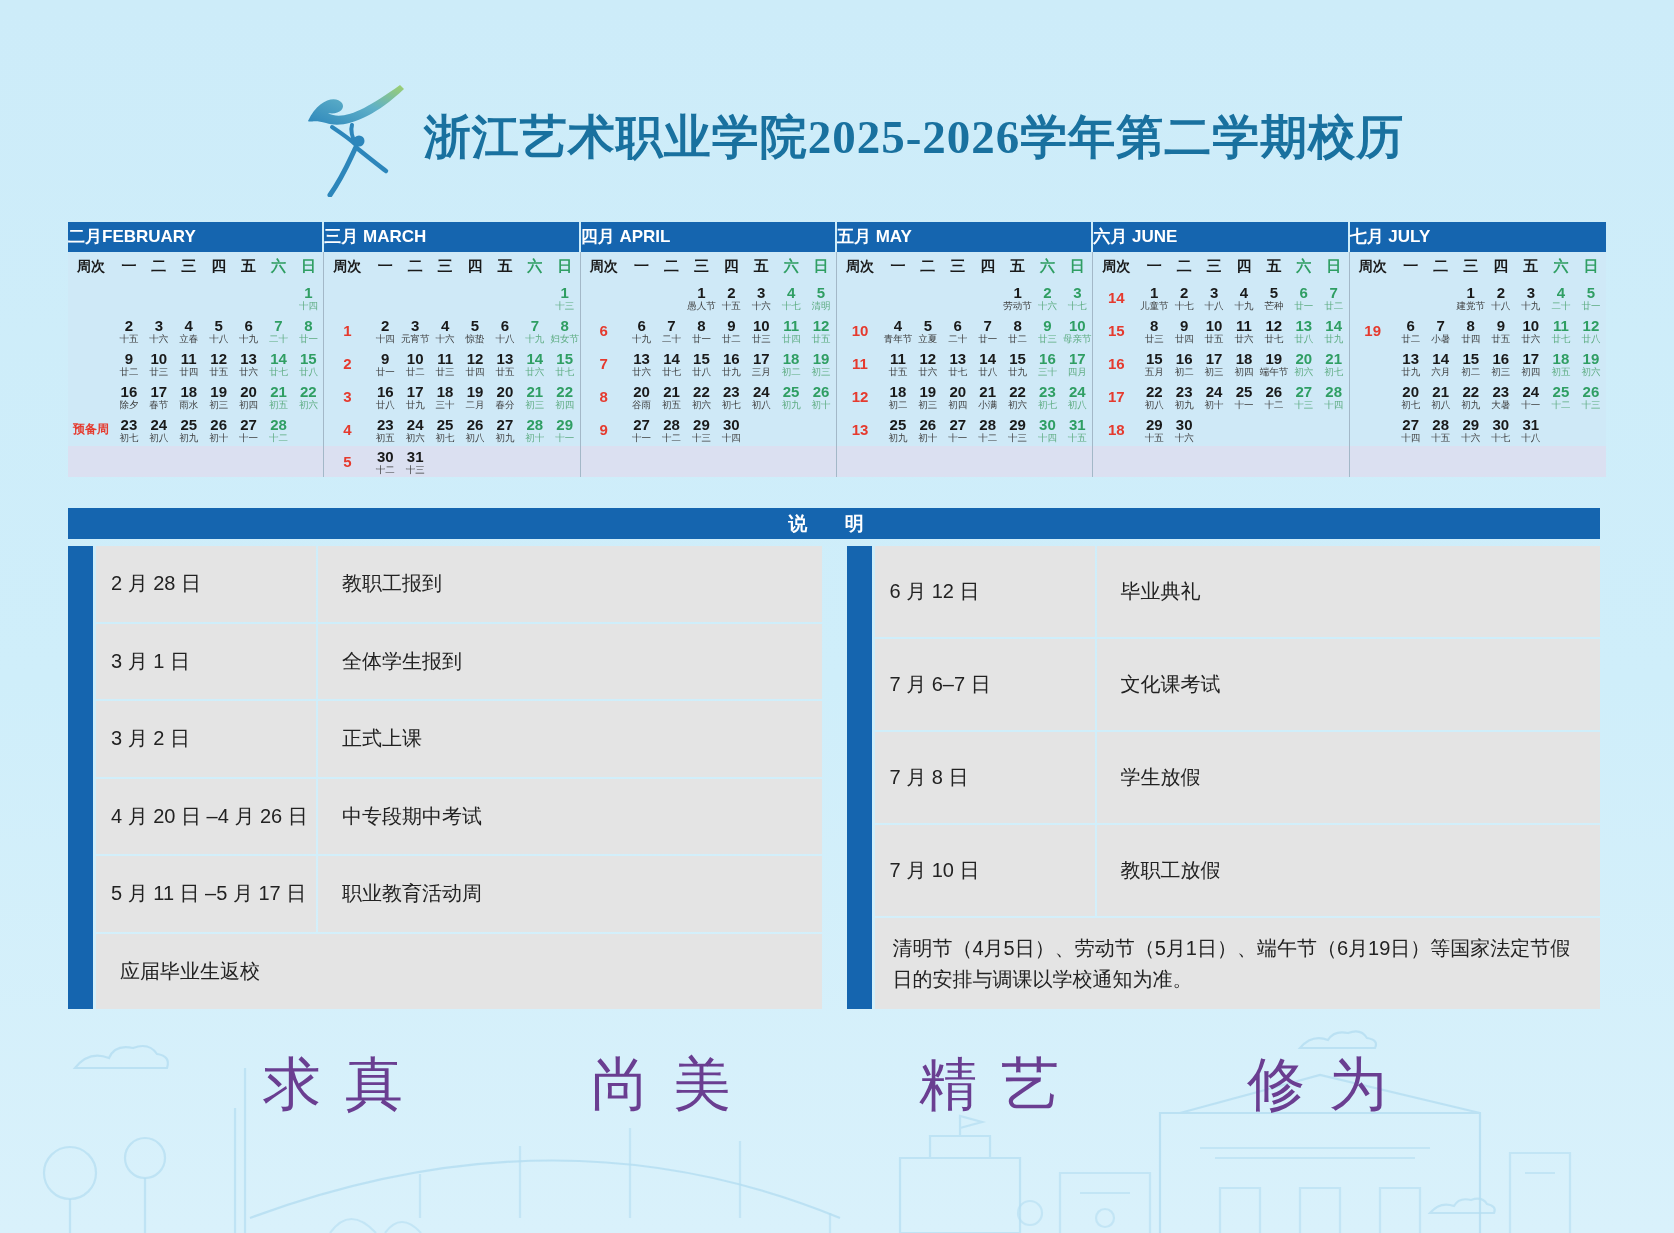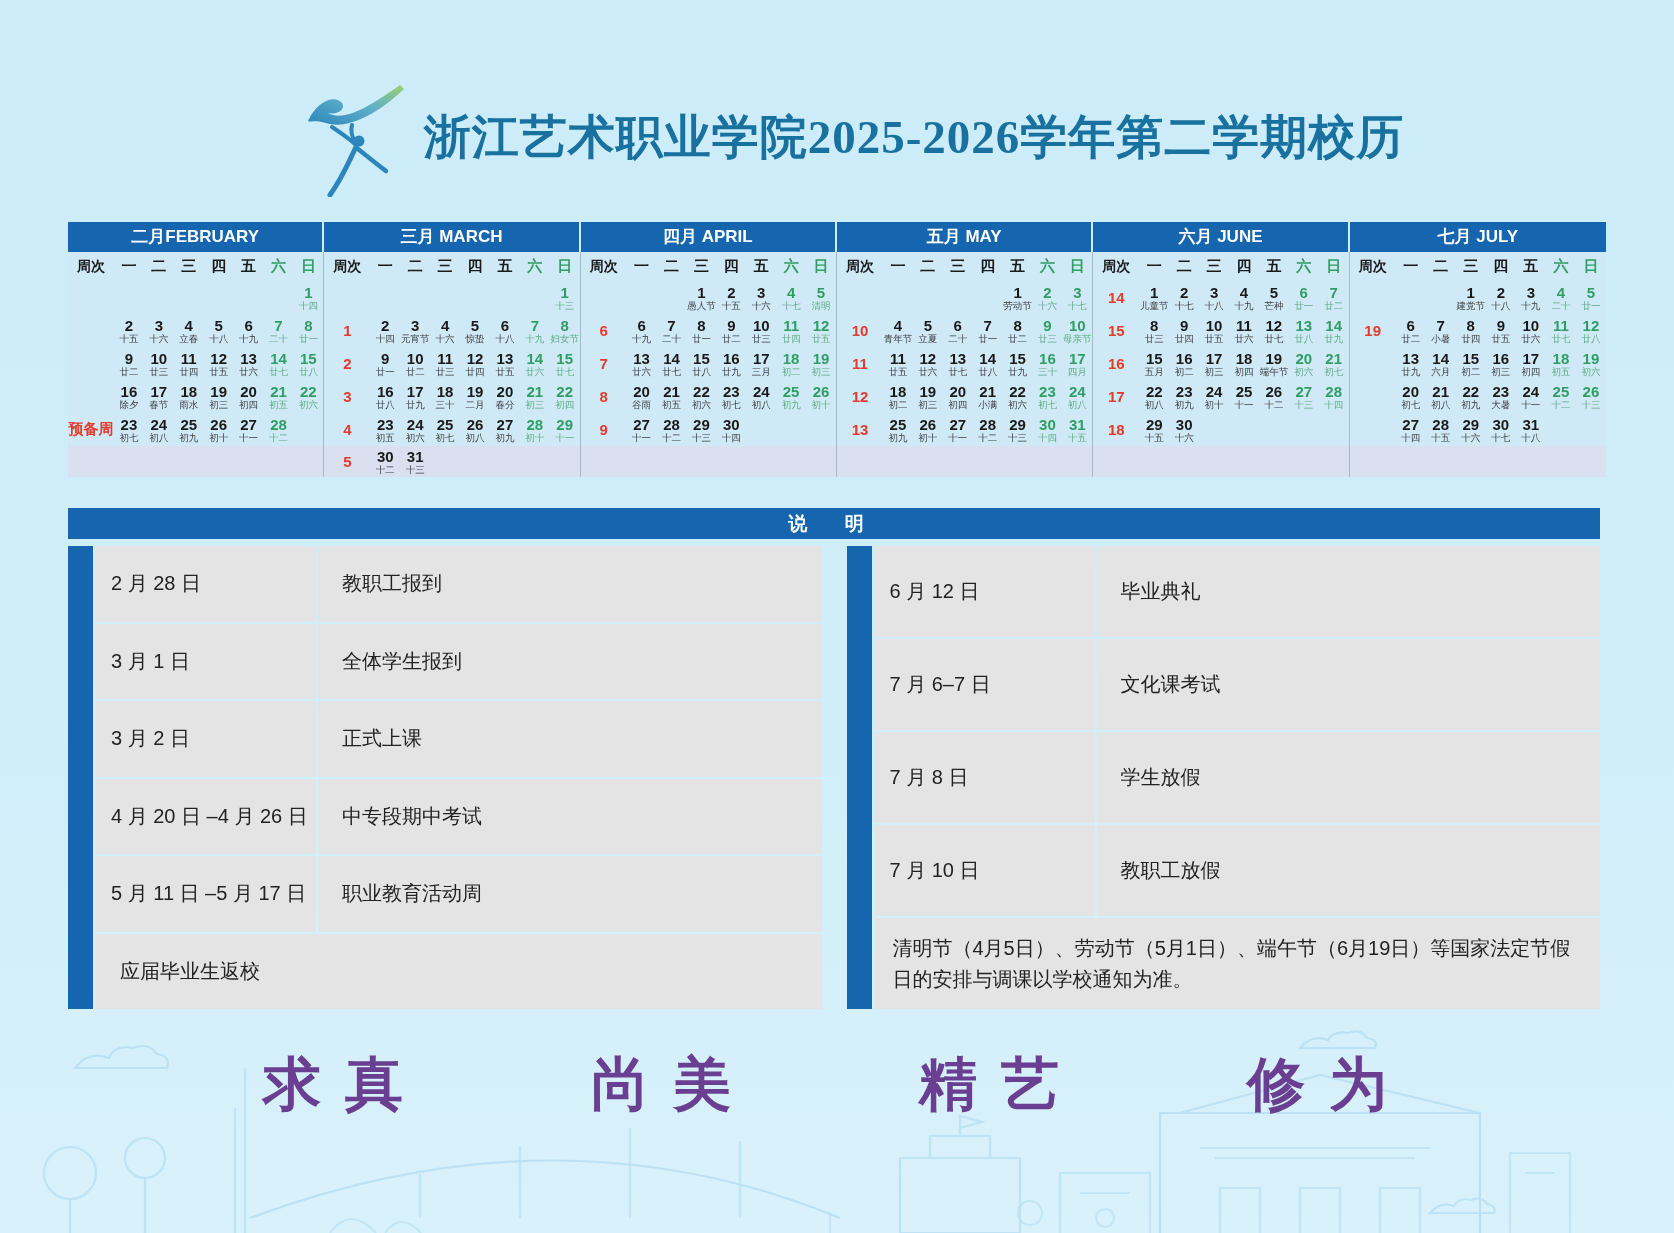--- a/index.html
+++ b/index.html
@@ -11,34 +11,34 @@
   .hdr { position:absolute; top:72px; left:16px; width:100%; height:130px;
          display:flex; align-items:center; justify-content:center; gap:18px; }
   .logo { width:104px; height:120px; flex:0 0 auto; }
   .title { font-family:"Liberation Serif", serif; font-weight:bold; font-size:47px;
            color:#19719f; letter-spacing:1px; white-space:nowrap; }
 
   
   .calendar { position:absolute; left:68px; top:222px; width:1538px; display:flex; }
   .month { flex:1 1 0; display:flex; flex-direction:column; min-width:0; }
   .month-header { height:30px; background:#1565af; color:#ffffff; font-size:17px;
-                  font-weight:bold; text-align:center; line-height:30px; margin-right:2px; }
+                  font-weight:bold; line-height:30px; margin-right:2px; }
   .month:last-child .month-header { margin-right:0; }
   .month-body { background:#cfe9f7; border-right:1px solid #a3b8c8; }
   .month:last-child .month-body { border-right:none; }
   .dow-row, .date-row { display:grid; grid-template-columns:46px repeat(7,1fr); }
   .dow-row { height:29px; align-items:center; }
   .wk-head { font-size:14px; font-weight:bold; color:#1a1a1a; text-align:center; }
   .dow { text-align:center; font-size:15px; font-weight:bold; color:#1a1a1a; }
   .dow.wknd { color:#2f9e63; }
   .date-row { height:33px; }
   .date-row.lavender { height:31px; background:#dbe0f1; }
   .wk { display:flex; align-items:center; justify-content:center; color:#e53a2e;
         font-size:15px; font-weight:bold; }
-  .wk.small { font-size:15px; }
+  .wk.small { font-size:12px; }
   .day { display:flex; flex-direction:column; align-items:center; justify-content:center;
          line-height:1; overflow:hidden; }
   .num { font-size:15px; font-weight:bold; color:#1a1a1a; }
   .lunar { font-size:9.5px; color:#3c3c3c; margin-top:1px; white-space:nowrap; }
   .day.wknd .num { color:#2f9e63; }
   .day.wknd .lunar { color:#5cab80; }
 
   
   .notes { position:absolute; left:68px; top:508px; width:1532px; }
   .notes-header { height:31px; background:#1565af; color:#fff; font-size:19px;
@@ -50,21 +50,21 @@
   .note-row { flex:1; display:flex; gap:2px; }
   .note-date { width:220px; flex:0 0 auto; background:#e4e4e4; display:flex;
                align-items:center; padding-left:15px; font-size:20px; color:#222; }
   .note-event { flex:1; background:#e4e4e4; display:flex; align-items:center;
                 padding-left:24px; font-size:20px; color:#222; }
   .note-merged { flex:1; background:#e4e4e4; display:flex; align-items:center;
                  padding:0 18px; font-size:20px; color:#222; line-height:1.55; }
 
   
   .motto { position:absolute; left:0; top:1046px; width:100%; text-align:center;
-           font-family:"Liberation Serif", serif; font-weight:bold; font-size:58px;
+           font-family:"Liberation Serif", serif; font-weight:normal; font-size:58px;
            color:#6a3e91; letter-spacing:24px; }
   .bg-art { position:absolute; left:0; bottom:0; width:100%; height:225px; }
 </style>
 </head>
 <body>
 
 <div class="page">
 
   <svg class="bg-art" viewBox="0 0 1674 225" fill="none" stroke="#b4ddf1" stroke-width="2.2">
     <path d="M75 60 q14 -18 34 -10 q6 -14 24 -10 q16 -6 24 6 q14 2 10 14 l-92 0 z" opacity="0.8"></path>

